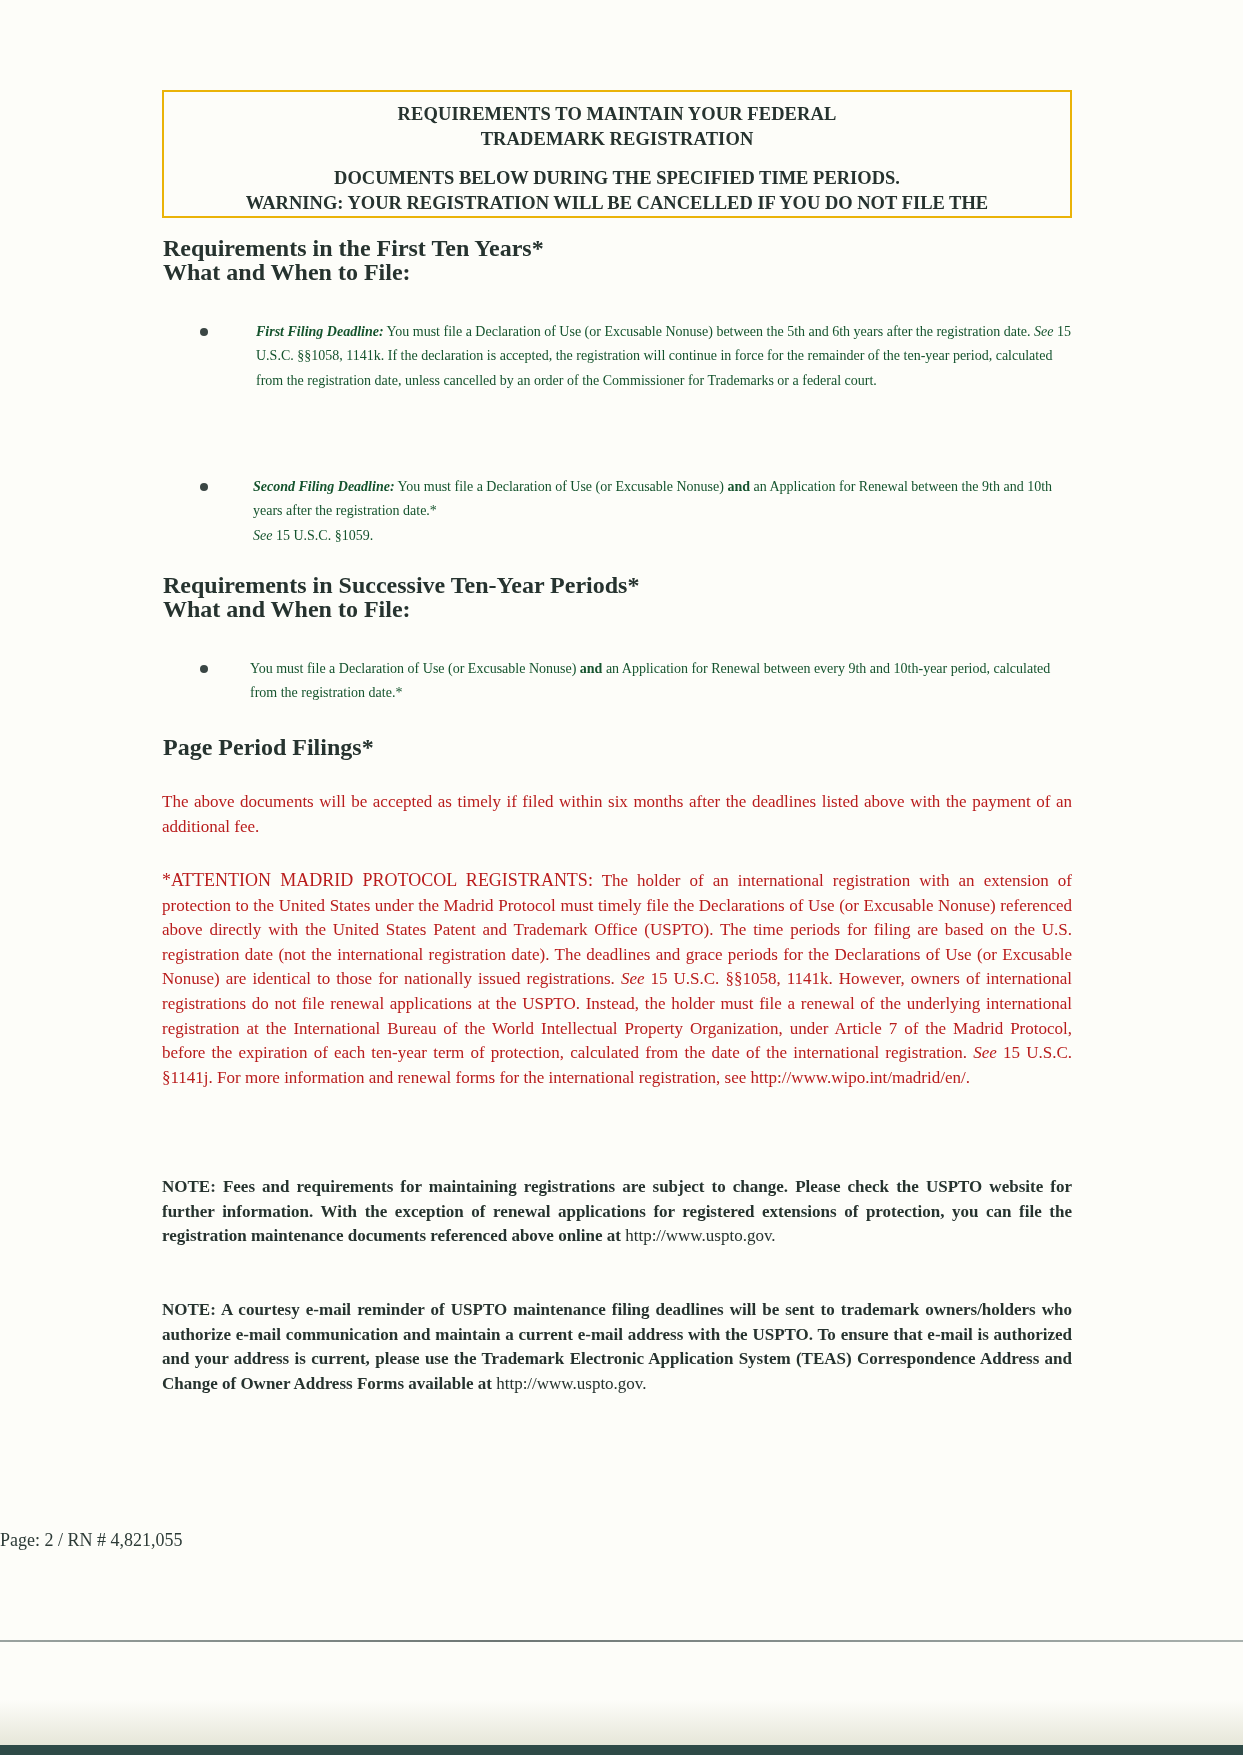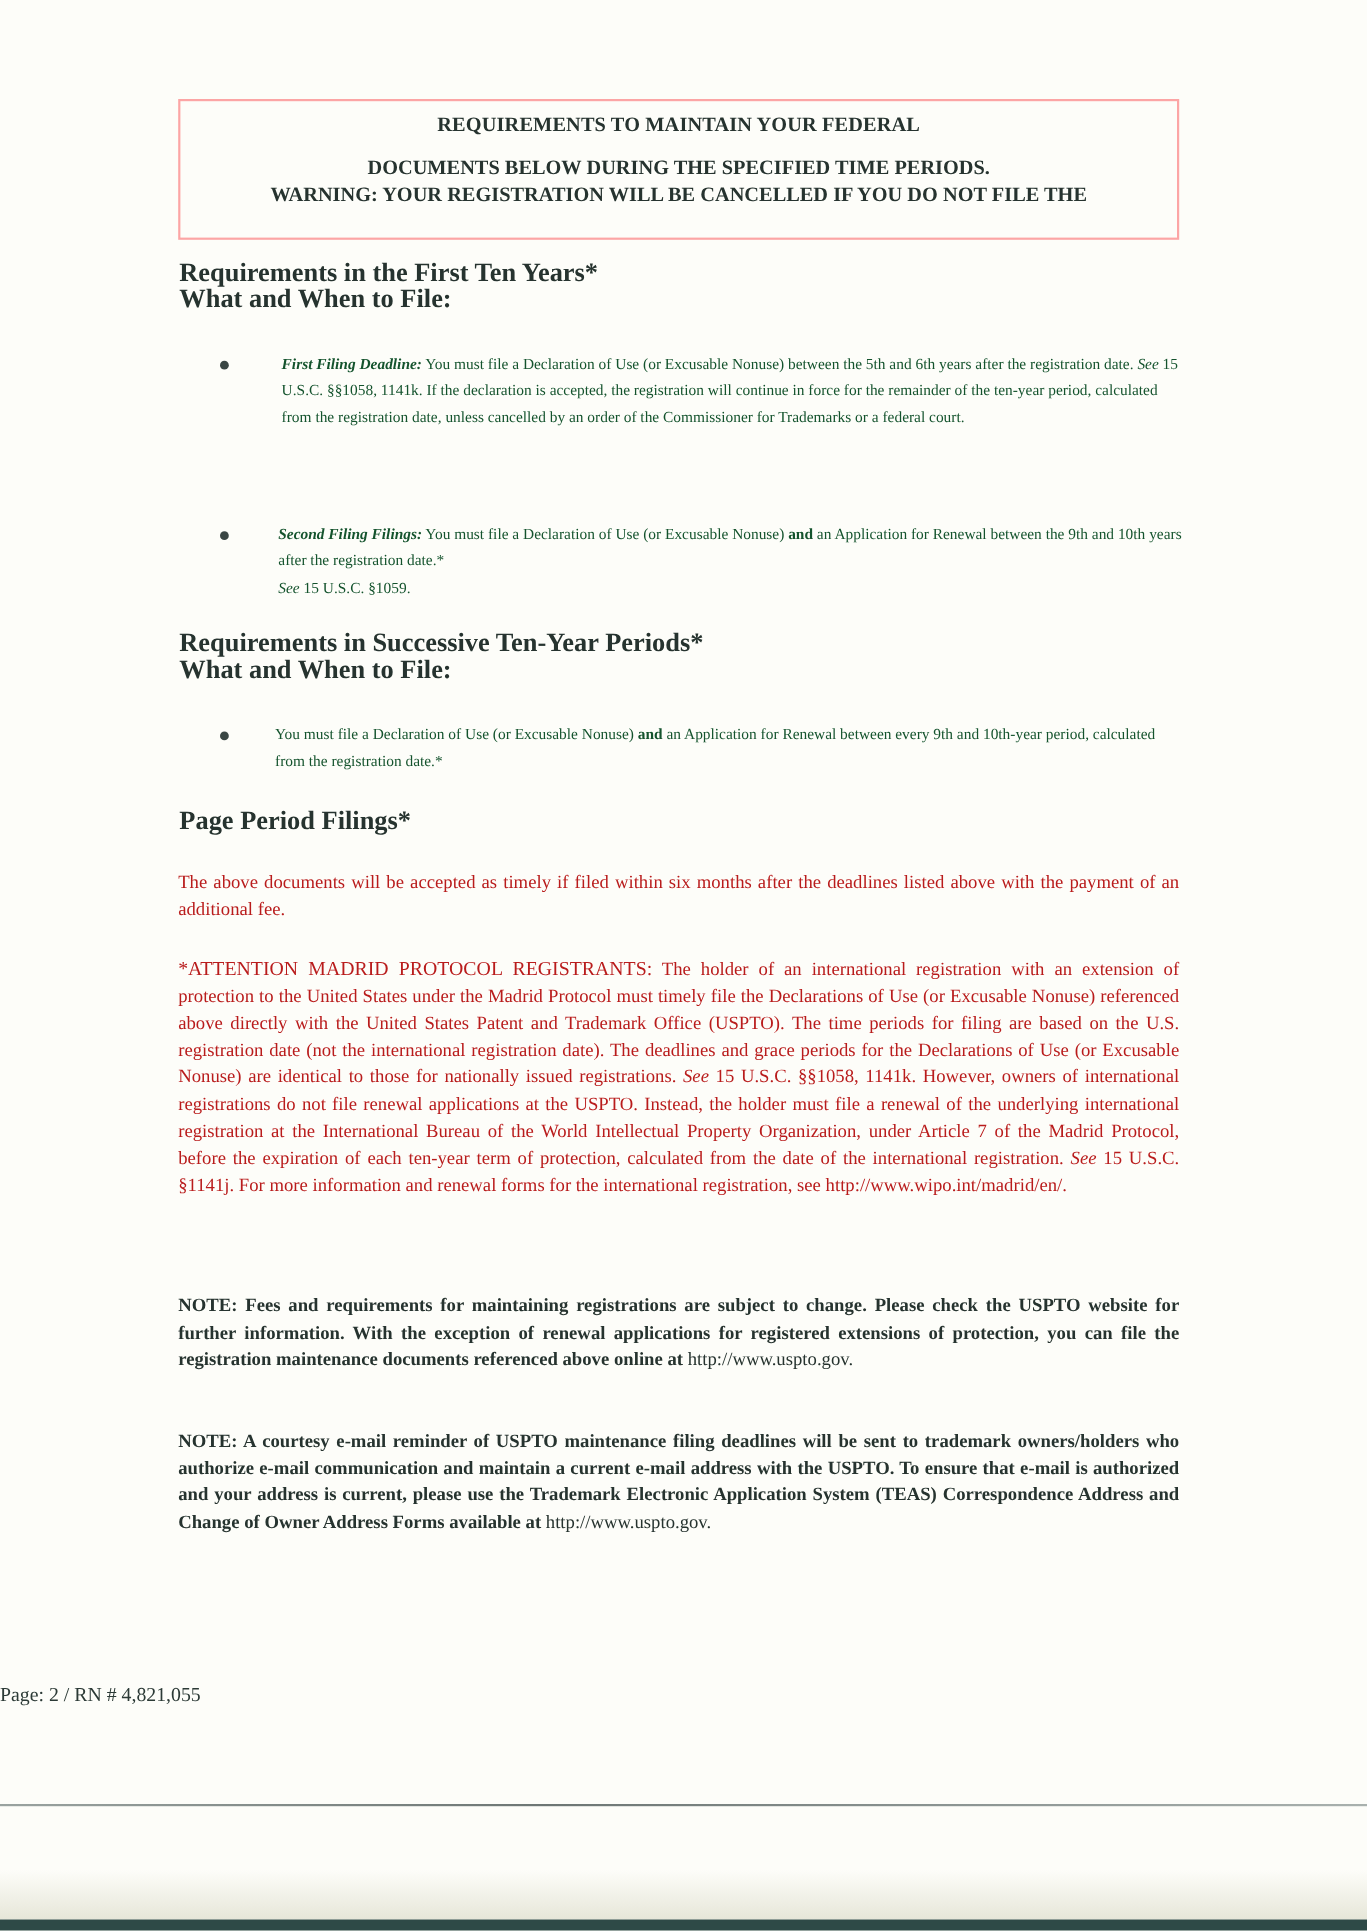--- a/index.html
+++ b/index.html
@@ -20,21 +20,21 @@
       left: 0; top: 0;
       width: 1243px;
       height: 1755px;
     }
     .header-box {
       position: absolute;
       left: 162px;
       top: 90px;
       width: 910px;
       height: 128px;
-      border: 2px solid #fca5a5;
+      border: 2px solid #eab308;
       box-sizing: border-box;
       text-align: center;
       padding-top: 10px;
     }
     .header-title {
       font-weight: bold;
       font-size: 18.5px;
       line-height: 25px;
       letter-spacing: 0.1px;
       color: #26332f;
@@ -140,20 +140,21 @@
     }
   </style>
 </head>
 <body>
 
 <div class="page">
 
   <div class="header-box">
     <div class="header-title">
       <div>REQUIREMENTS TO MAINTAIN YOUR FEDERAL</div>
+      <div>TRADEMARK REGISTRATION</div>
     </div>
     <div class="header-warning">
       <div>DOCUMENTS BELOW DURING THE SPECIFIED TIME PERIODS.</div>
       <div>WARNING: YOUR REGISTRATION WILL BE CANCELLED IF YOU DO NOT FILE THE</div>
     </div>
   </div>
 
   <div class="section-heading" style="top:236px;">
     <div>Requirements in the First Ten Years*</div>
     <div>What and When to File:</div>
@@ -162,21 +163,21 @@
   <div class="bullet-item" style="top:320px;">
     <span class="bullet-dot"></span>
     <div class="bullet-text" style="left:56px; width:822px;">
       <span class="bullet-lead">First Filing Deadline:</span><span> You must file a Declaration of Use (or Excusable Nonuse) between the 5th and 6th years after the registration date.  </span><span class="cite-see">See</span><span> 15 U.S.C. §§1058, 1141k.  If the declaration is accepted, the registration will continue in force for the remainder of the ten-year period, calculated from the registration date, unless cancelled by an order of the Commissioner for Trademarks or a federal court.</span>
     </div>
   </div>
 
   <div class="bullet-item" style="top:475px;">
     <span class="bullet-dot"></span>
     <div class="bullet-text" style="left:53px; width:825px;">
-      <span class="bullet-lead">Second Filing Filings:</span><span> You must file a Declaration of Use (or Excusable Nonuse) </span><span class="strong-and">and</span><span> an Application for Renewal between the 9th and 10th years after the registration date.*</span><br><span class="cite-see">See</span><span> 15 U.S.C. §1059.</span>
+      <span class="bullet-lead">Second Filing Deadline:</span><span> You must file a Declaration of Use (or Excusable Nonuse) </span><span class="strong-and">and</span><span> an Application for Renewal between the 9th and 10th years after the registration date.*</span><br><span class="cite-see">See</span><span> 15 U.S.C. §1059.</span>
     </div>
   </div>
 
   <div class="section-heading" style="top:573px;">
     <div>Requirements in Successive Ten-Year Periods*</div>
     <div>What and When to File:</div>
   </div>
 
   <div class="bullet-item" style="top:657px;">
     <span class="bullet-dot"></span>

